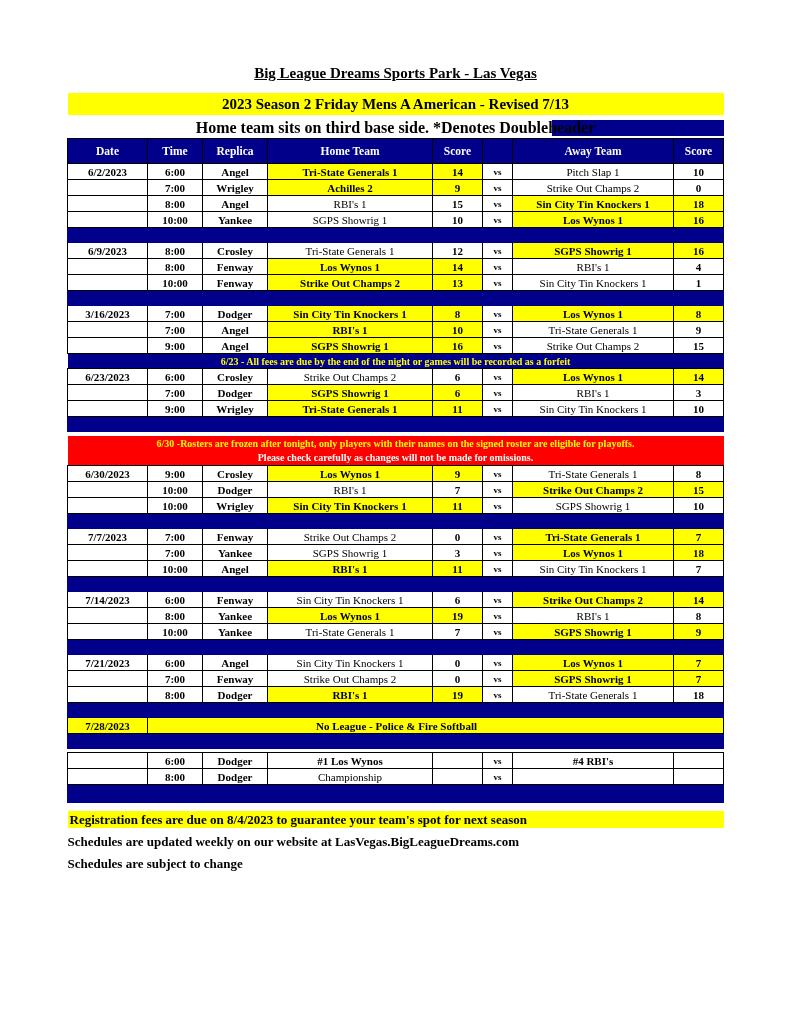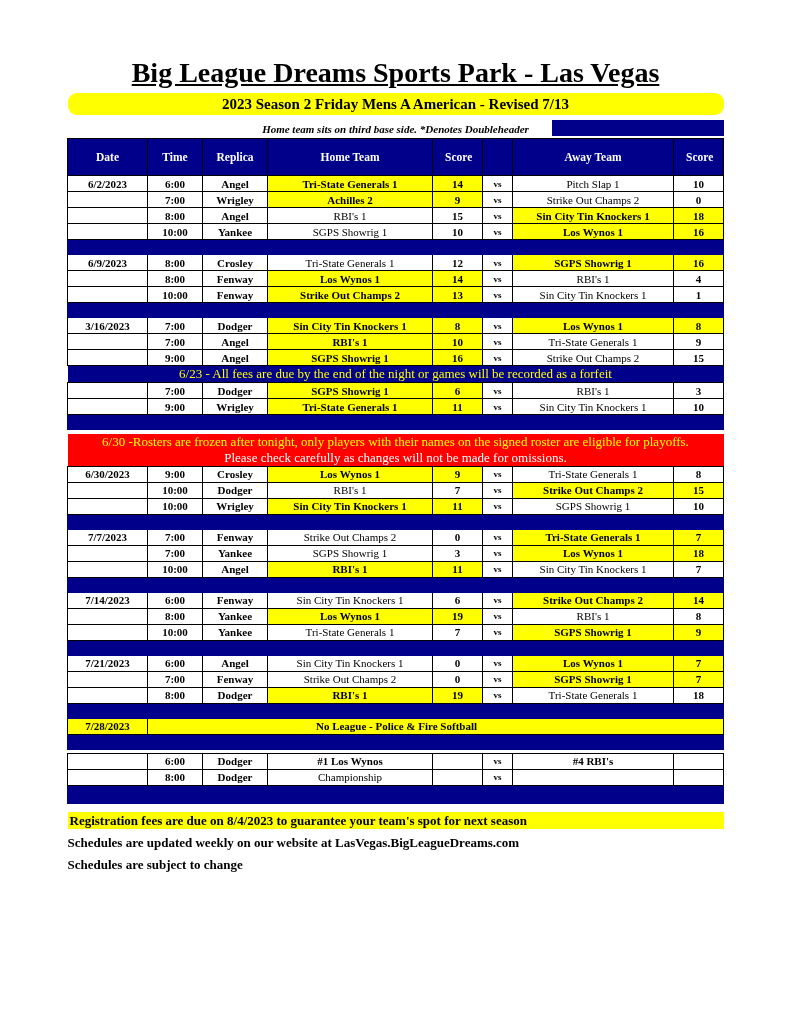--- a/index.html
+++ b/index.html
@@ -5,48 +5,48 @@
   * { box-sizing: border-box; }
   html, body { margin: 0; padding: 0; }
   body {
     width: 791px; height: 1024px;
     background: #ffffff; color: #000;
     font-family: "Liberation Serif", serif;
   }
   .page { width: 791px; height: 1024px; padding-top: 60px; overflow: hidden; }
   .title {
     margin: 0; text-align: center;
-    font-size: 28px; font-weight: bold; text-decoration: underline;
+    font-size: 15px; font-weight: bold; text-decoration: underline;
     line-height: 26px;
   }
   .banner {
     width: 656px; margin: 7px auto 0; background: var(--yellow);
     text-align: center; font-weight: bold; font-size: 15px;
-    height: 22px; line-height: 22px; border-radius: 9px;
+    height: 22px; line-height: 22px;
   }
   .note-row { position: relative; width: 656px; margin: 5px auto 0; height: 16px; line-height: 16px; text-align: center; }
-  .note-text { font-style: italic; font-weight: bold; font-size: 11px; position: relative; z-index: 1; text-align: center; }
+  .note-text { font-weight: bold; font-size: 16px; position: relative; z-index: 1; text-align: center; }
   .note-navy { position: absolute; right: 0; top: 0; width: 172px; height: 16px; background: var(--navy); }
 
   table.sched { width: 656px; margin: 2px auto 0; border-collapse: collapse; table-layout: fixed; }
   .sched th {
     background: var(--navy); color: #fff; font-size: 11.5px; font-weight: bold;
-    border: 1px solid #000; height: 17px; padding: 12px; overflow: hidden; white-space: nowrap;
+    border: 1px solid #000; height: 17px; padding: 6px; overflow: hidden; white-space: nowrap;
   }
   .sched td {
     font-size: 11px; height: 16px; padding: 0 2px; text-align: center;
     border: 1px solid #000; overflow: hidden; white-space: nowrap;
   }
   .sched td.bold { font-weight: bold; }
   .sched td.hl { background: var(--yellow); }
   .sched td.c-vs { font-size: 9px; font-weight: bold; }
   .sched td.sep { background: var(--navy); border: 1px solid var(--navy); height: 15px; padding: 0; }
   .sched td.sep.tall { height: 18px; }
   .sched td.gap { border: none; height: 4px; padding: 0; }
-  .sched td.notice { border: none; font-weight: normal; font-size: 13px; height: 15px; }
+  .sched td.notice { border: none; font-weight: bold; font-size: 10px; height: 15px; }
   .sched td.blue { background: var(--navy); color: var(--yellow); }
   .sched td.red-yellow { background: var(--red); color: var(--yellow); }
   .sched td.red-white { background: var(--red); color: #ffffff; }
   .sched td.nl { background: var(--yellow); font-weight: bold; }
   .sched td.nl-text { padding-right: 80px; text-align: center; }
 
   .footer { width: 656px; margin: 8px auto 0; font-weight: bold; font-size: 13px; }
   .f-line { margin-bottom: 5px; line-height: 17px; }
   .f-yellow { background: var(--yellow); padding-left: 2px; }
 </style>
@@ -191,20 +191,30 @@
           <td class="hl bold">SGPS Showrig 1</td>
           <td class="bold hl">16</td>
           <td class="c-vs">vs</td>
           <td>Strike Out Champs 2</td>
           <td class="bold">15</td>
         </tr>
         <tr>
           <td class="notice blue" colspan="8">6/23 - All fees are due by the end of the night or games will be recorded as a forfeit</td>
         </tr>
         <tr>
+          <td class="bold">6/23/2023</td>
+          <td class="bold">6:00</td>
+          <td class="bold">Crosley</td>
+          <td>Strike Out Champs 2</td>
+          <td class="bold">6</td>
+          <td class="c-vs">vs</td>
+          <td class="hl bold">Los Wynos 1</td>
+          <td class="bold hl">14</td>
+        </tr>
+        <tr>
           <td class="bold"></td>
           <td class="bold">7:00</td>
           <td class="bold">Dodger</td>
           <td class="hl bold">SGPS Showrig 1</td>
           <td class="bold hl">6</td>
           <td class="c-vs">vs</td>
           <td>RBI's 1</td>
           <td class="bold">3</td>
         </tr>
         <tr>

